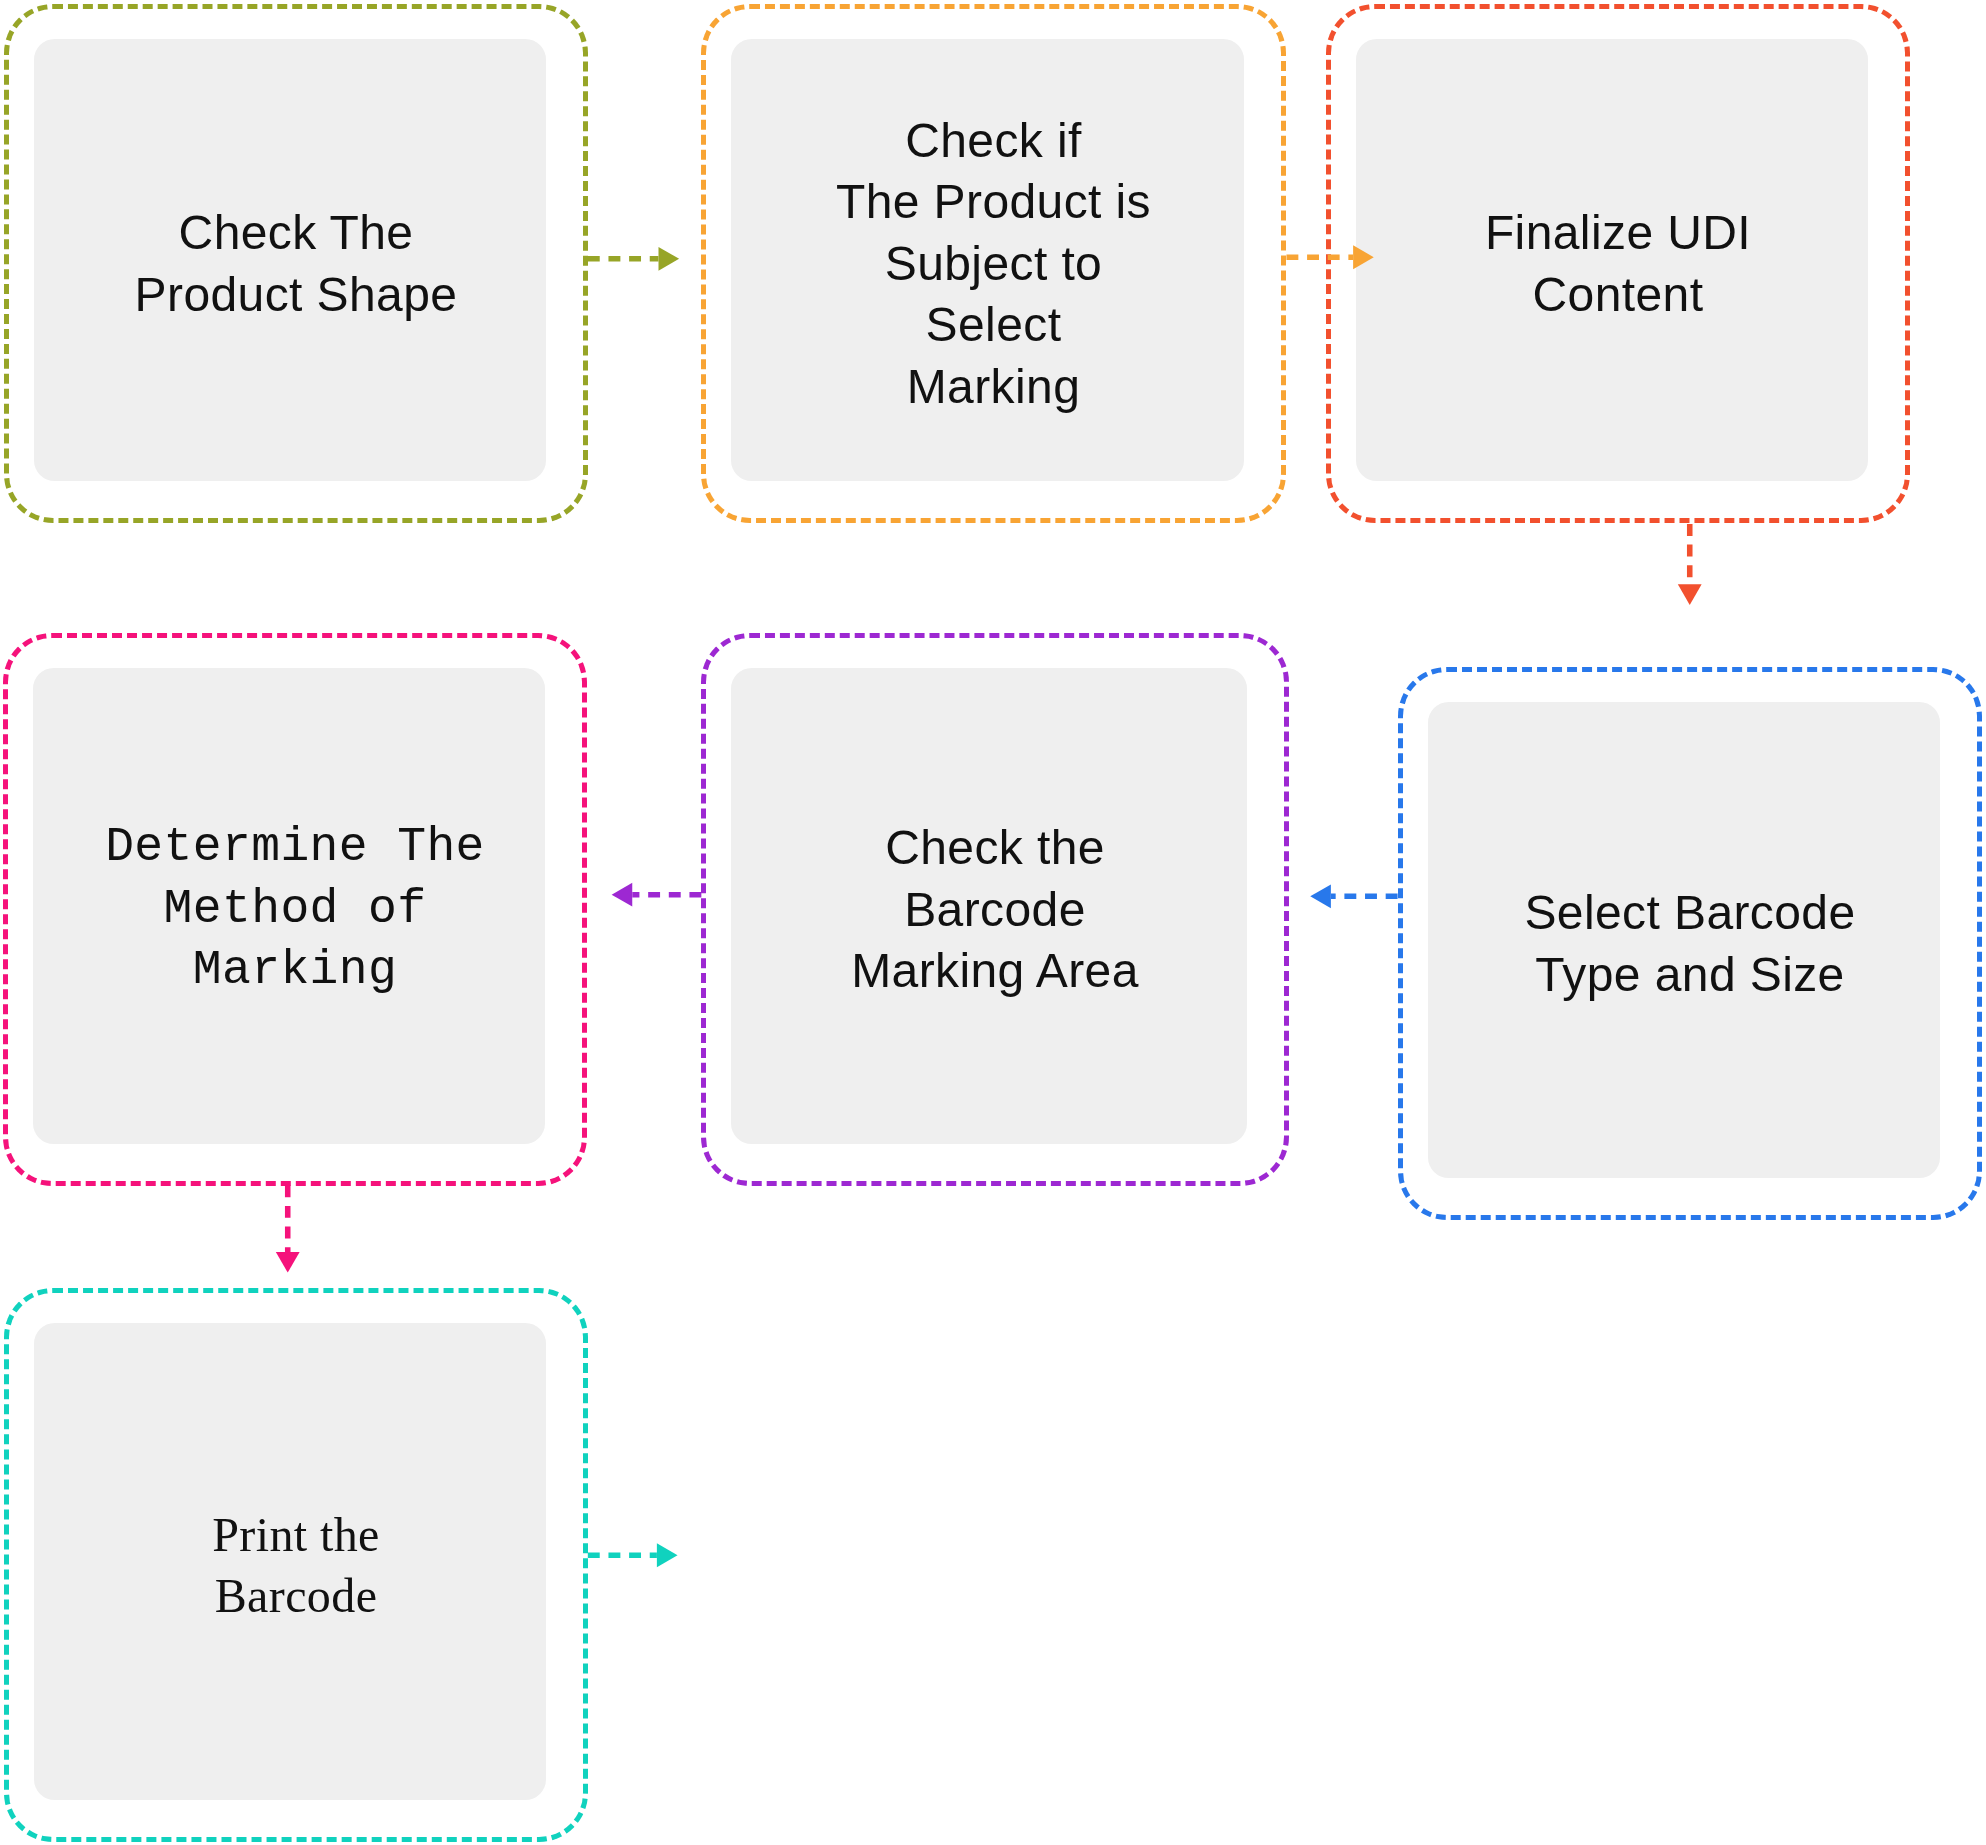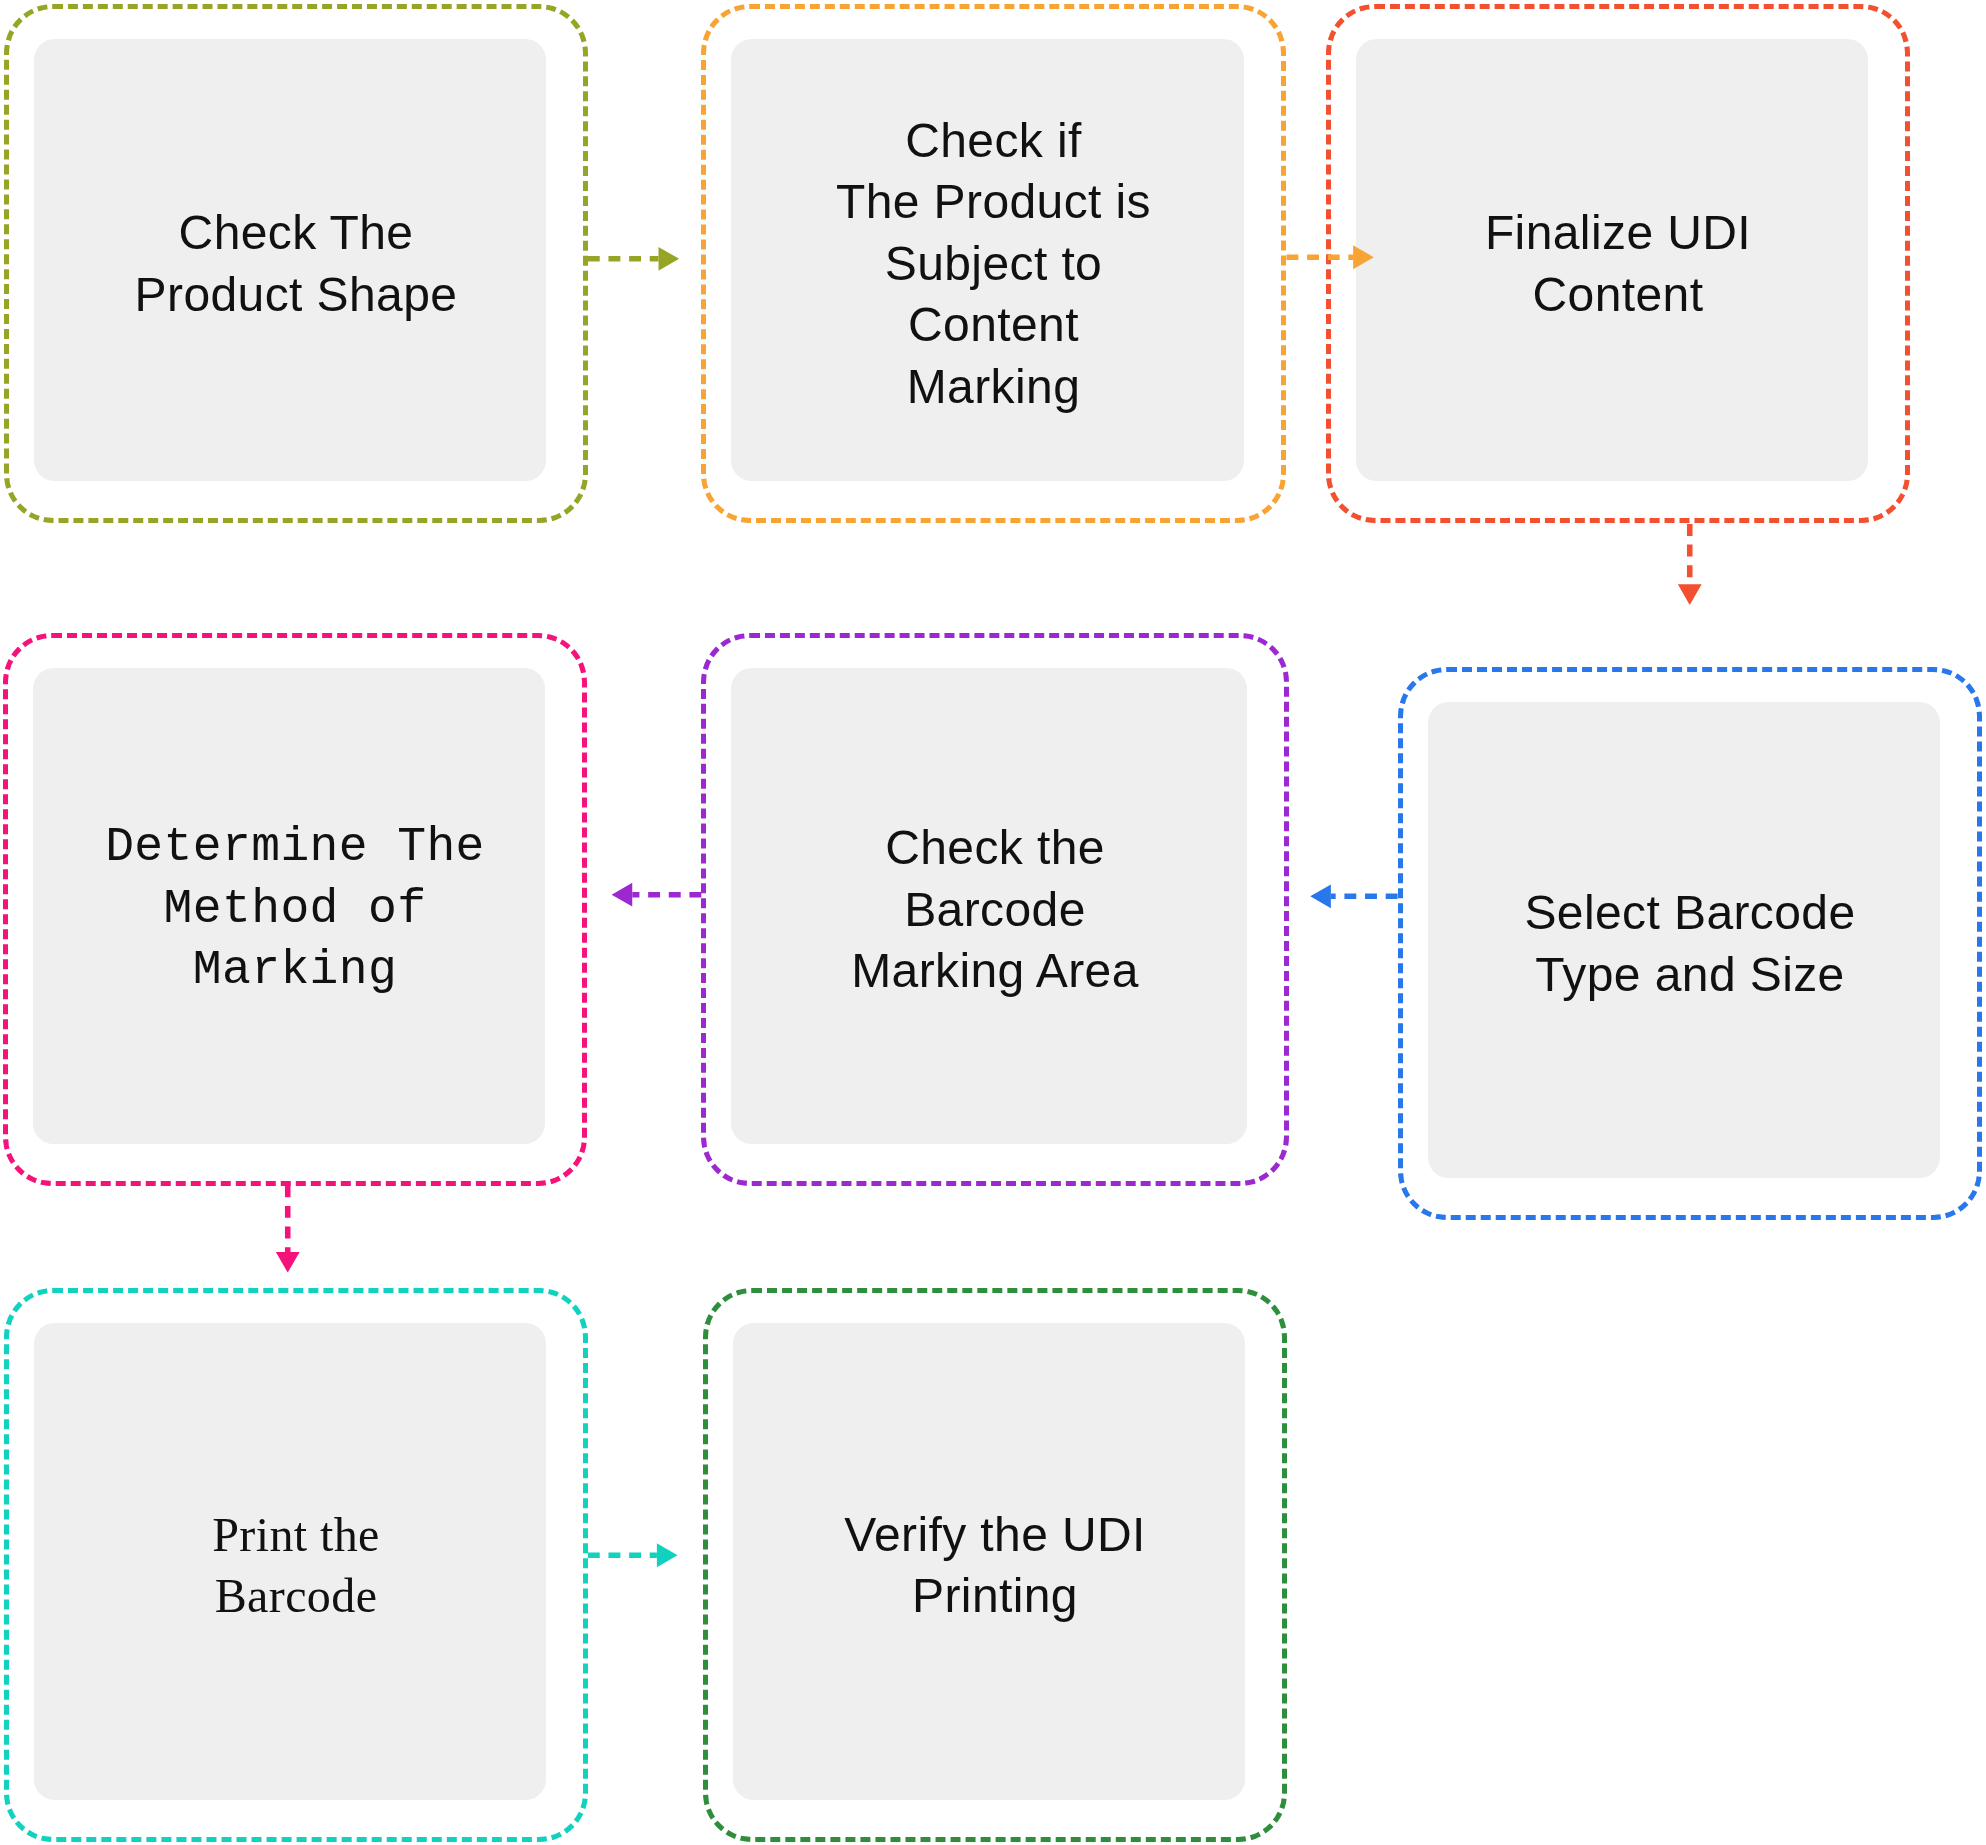--- a/index.html
+++ b/index.html
@@ -67,21 +67,21 @@
     <div class="panel" style="--c: #efefef;"></div>
     <div class="label" style="--c: #111111;">Check The
 Product Shape</div>
   </div>
 
   <div class="node" style="left: 701px; top: 4px; width: 585px; height: 519px; --c: #f8a434;">
     <div class="panel" style="--c: #efefef;"></div>
     <div class="label" style="--c: #111111;">Check if
 The Product is
 Subject to
-Content
+Select
 Marking</div>
   </div>
 
   <div class="node" style="left: 1326px; top: 4px; width: 584px; height: 519px; --c: #f2502e;">
     <div class="panel" style="--c: #efefef;"></div>
     <div class="label" style="--c: #111111;">Finalize UDI
 Content</div>
   </div>
 
   <div class="node" style="left: 3px; top: 633px; width: 584px; height: 553px; font-family: Liberation Mono, monospace; --c: #f5127b;">
@@ -103,25 +103,20 @@
     <div class="label" style="--c: #111111;">Select Barcode
 Type and Size</div>
   </div>
 
   <div class="node" style="left: 4px; top: 1288px; width: 584px; height: 554px; font-family: Liberation Serif, serif; --c: #10d2be;">
     <div class="panel" style="--c: #efefef;"></div>
     <div class="label" style="--c: #111111;">Print the
 Barcode</div>
   </div>
 
-  <div class="node" style="left: 703px; top: 1288px; width: 584px; height: 554px; --c: #2f8e3c;">
-    <div class="panel" style="--c: #efefef;"></div>
-    <div class="label" style="--c: #111111;">Verify the UDI
-Printing</div>
-  </div>
 
   <svg class="arrows" viewBox="0 0 2502 2324" xmlns="http://www.w3.org/2000/svg">
 
     <g style="--c: #97a527;">
       <path class="arrow-shaft" d="M740,326 H829"></path>
       <polygon class="arrow-head" points="855,326 829,311 829,341"></polygon>
     </g>
 
     <g style="--c: #f8a434;">
       <path class="arrow-shaft" d="M1620,324 H1704"></path>

